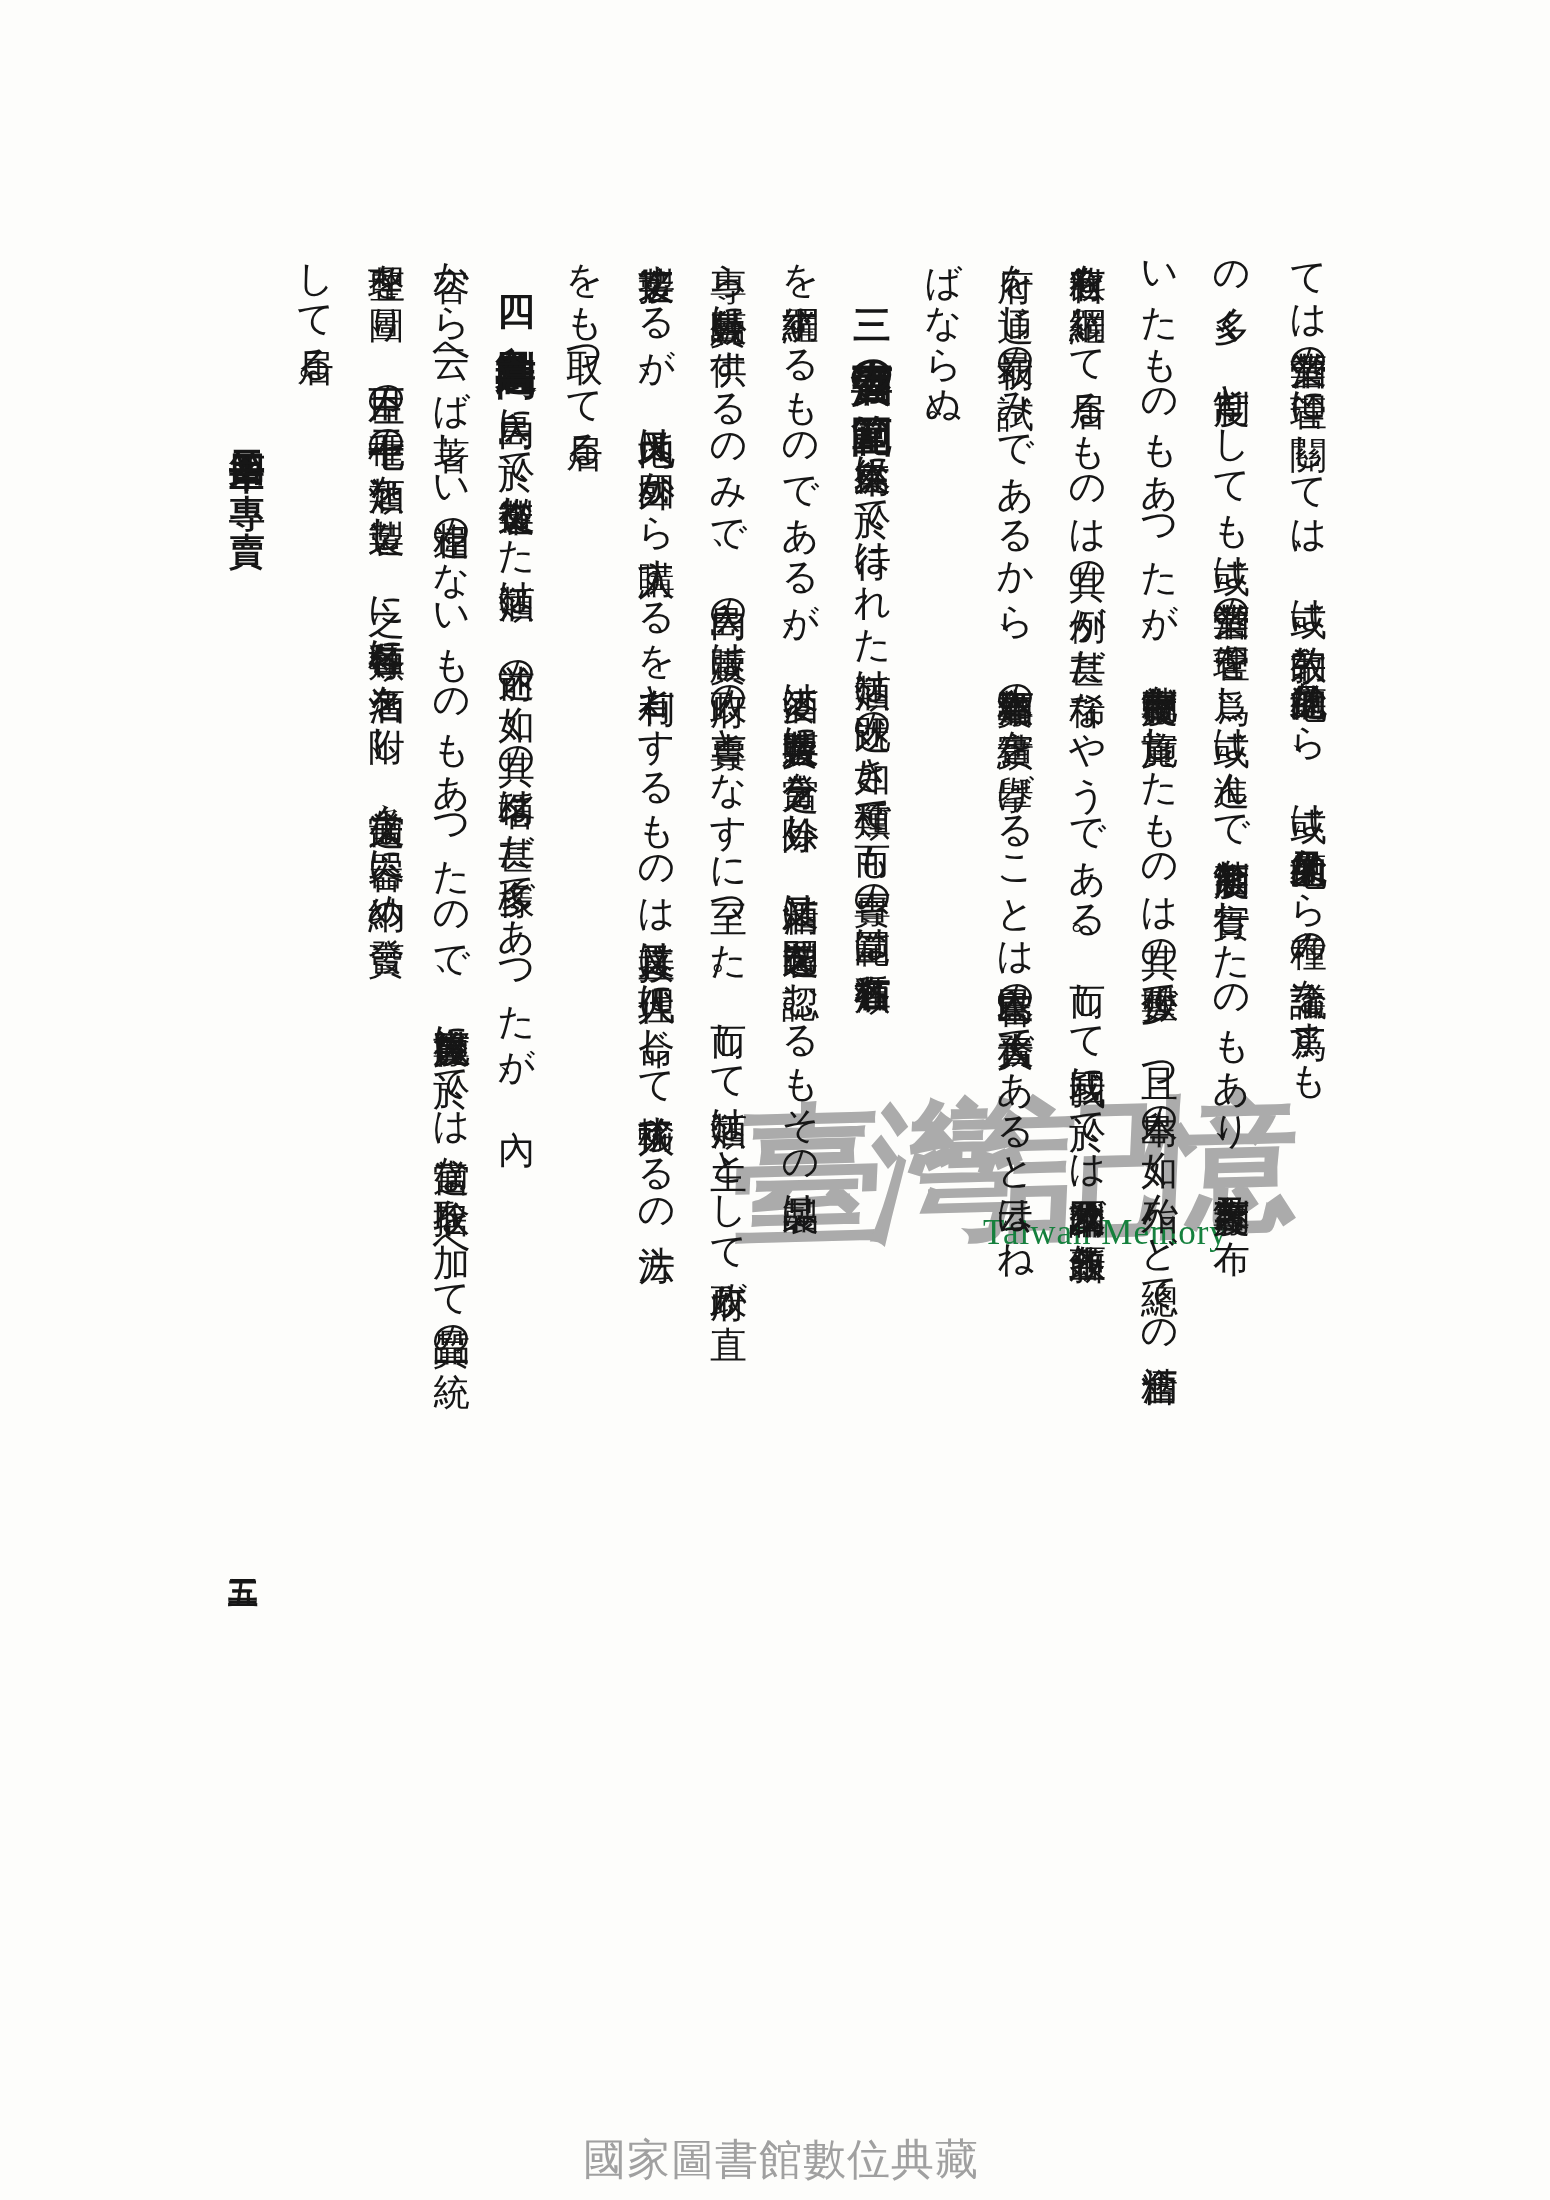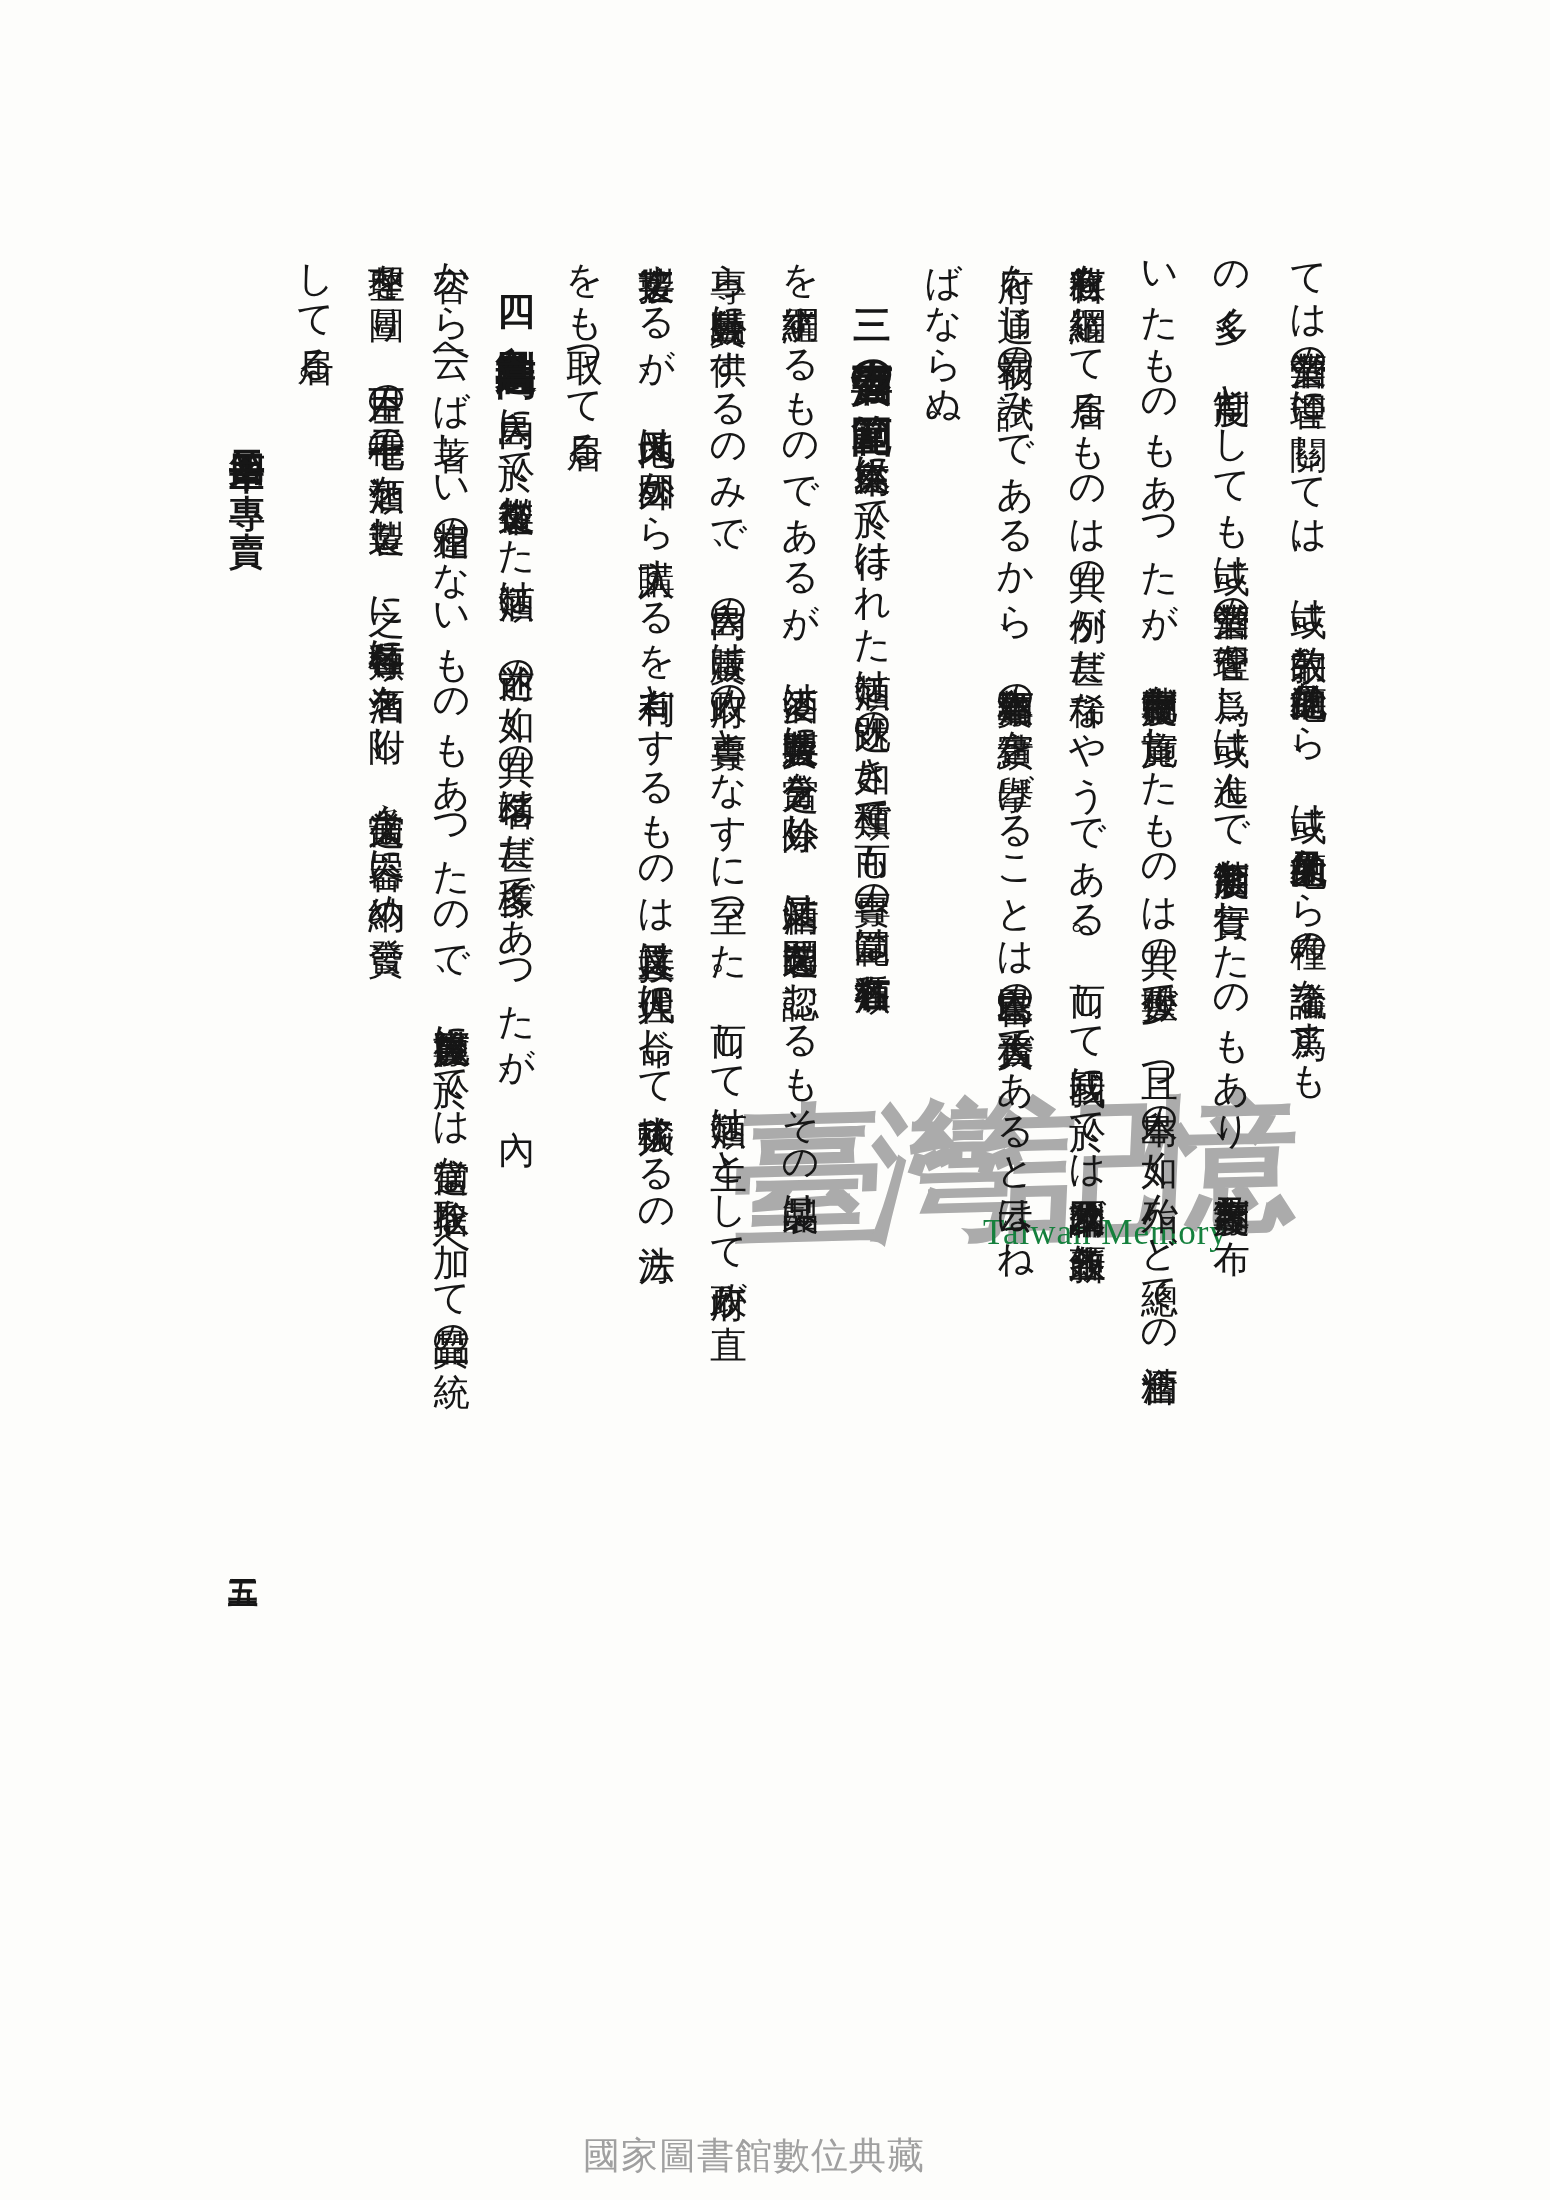--- a/index.html
+++ b/index.html
@@ -59,21 +59,21 @@
     font-size:35px;
     color:#15803d;
     letter-spacing:1px;
     z-index:2;
     font-family:"Liberation Serif","DejaVu Serif",serif;
     white-space:nowrap;
   }
   .wm-bottom{
     position:absolute;
     left:583px;top:2131px;
-    font-size:37px;
+    font-size:43px;
     color:#a0a0a0;
     letter-spacing:1px;
     z-index:2;
     font-family:Liberation Mono, monospace;
     white-space:nowrap;
   }
 </style>
 </head>
 <body>
 

